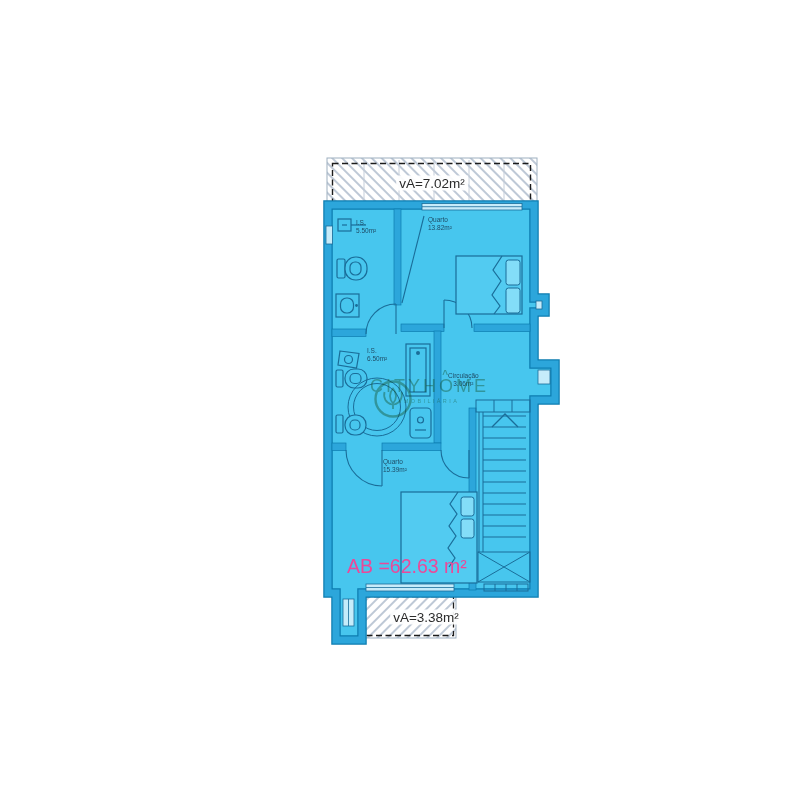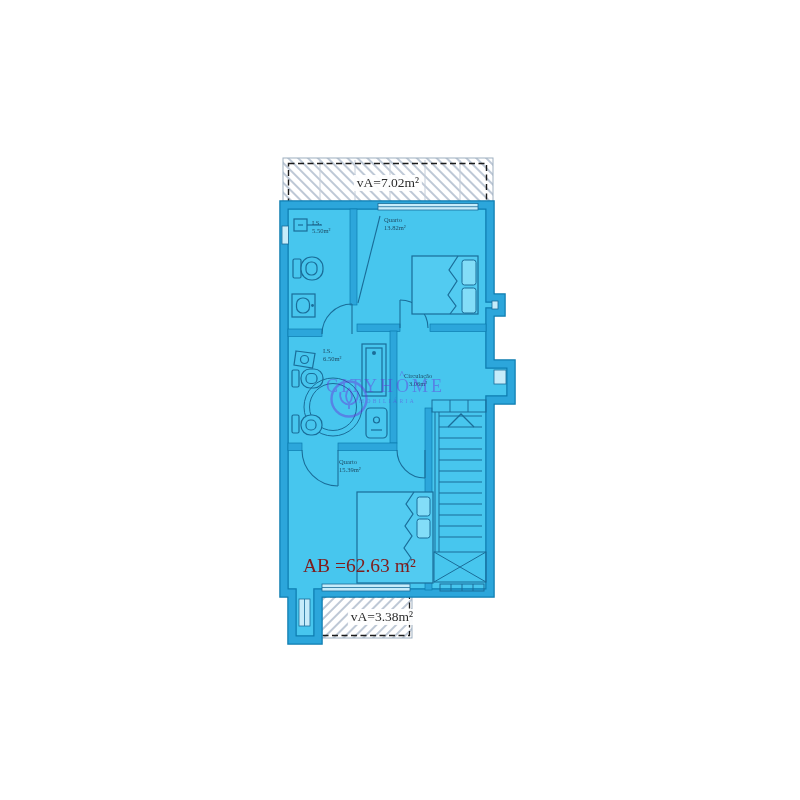--- a/index.html
+++ b/index.html
@@ -1,35 +1,35 @@
 <!DOCTYPE html>
 <html><head>
 <meta charset="utf-8">
 <style>
   html,body{margin:0;padding:0;background:#fff;}
   .canvas{position:relative;width:721px;height:800px;background:#ffffff;overflow:hidden;
-          font-family:Liberation Serif, serif;}
+          font-family:Liberation Sans, sans-serif;margin-left:44px;}
   svg{position:absolute;left:0;top:0;}
   
   .fix{fill:#47C6EE;stroke:#1A6D99;stroke-width:1.2;}
   .fixline{fill:none;stroke:#1A6D99;stroke-width:1.2;}
   .thin{fill:none;stroke:#1A6D99;stroke-width:1;}
   .wallrect{fill:#2CA6DB;stroke:#0C7CB0;stroke-width:0.7;}
   .pale{fill:#C6ECFA;stroke:#1A6D99;stroke-width:0.8;}
   
   .room-label{position:absolute;font-size:6.5px;line-height:1.2;color:#1E4C66;z-index:4;}
   .room-label span{display:block;}
   .balcony-label{position:absolute;transform:translate(-50%,-50%);font-size:13.5px;color:#2b2b2b;
                  background:rgba(255,255,255,0.92);padding:0 3px;white-space:nowrap;z-index:4;}
   .big-title{position:absolute;left:303px;top:530px;font-size:22px;letter-spacing:.5px;word-spacing:7px;
              color:#3f3f3f;z-index:6;white-space:nowrap;}
-  .big-area{position:absolute;left:303px;top:555px;font-size:19.5px;color:#7f1d1d;z-index:6;white-space:nowrap;}
+  .big-area{position:absolute;left:303px;top:555px;font-size:19.5px;color:#ec4899;z-index:6;white-space:nowrap;}
   
   .watermark{position:absolute;left:326px;top:376px;display:flex;align-items:center;gap:7px;
-             opacity:.42;color:#6d28d9;z-index:5;}
+             opacity:.42;color:#14532d;z-index:5;}
   .wm-text{display:flex;flex-direction:column;align-items:center;}
   .wm-brand{font-size:18px;letter-spacing:3px;font-weight:500;white-space:nowrap;}
   .wm-o{position:relative;display:inline-block;}
   .wm-o .accent{position:absolute;left:50%;top:-7px;transform:translateX(-58%);font-size:10px;font-weight:bold;}
   .wm-sub{font-size:5.5px;letter-spacing:2.4px;margin-top:1px;white-space:nowrap;}
 </style>
 </head>
 <body>
 
 <div class="canvas">

